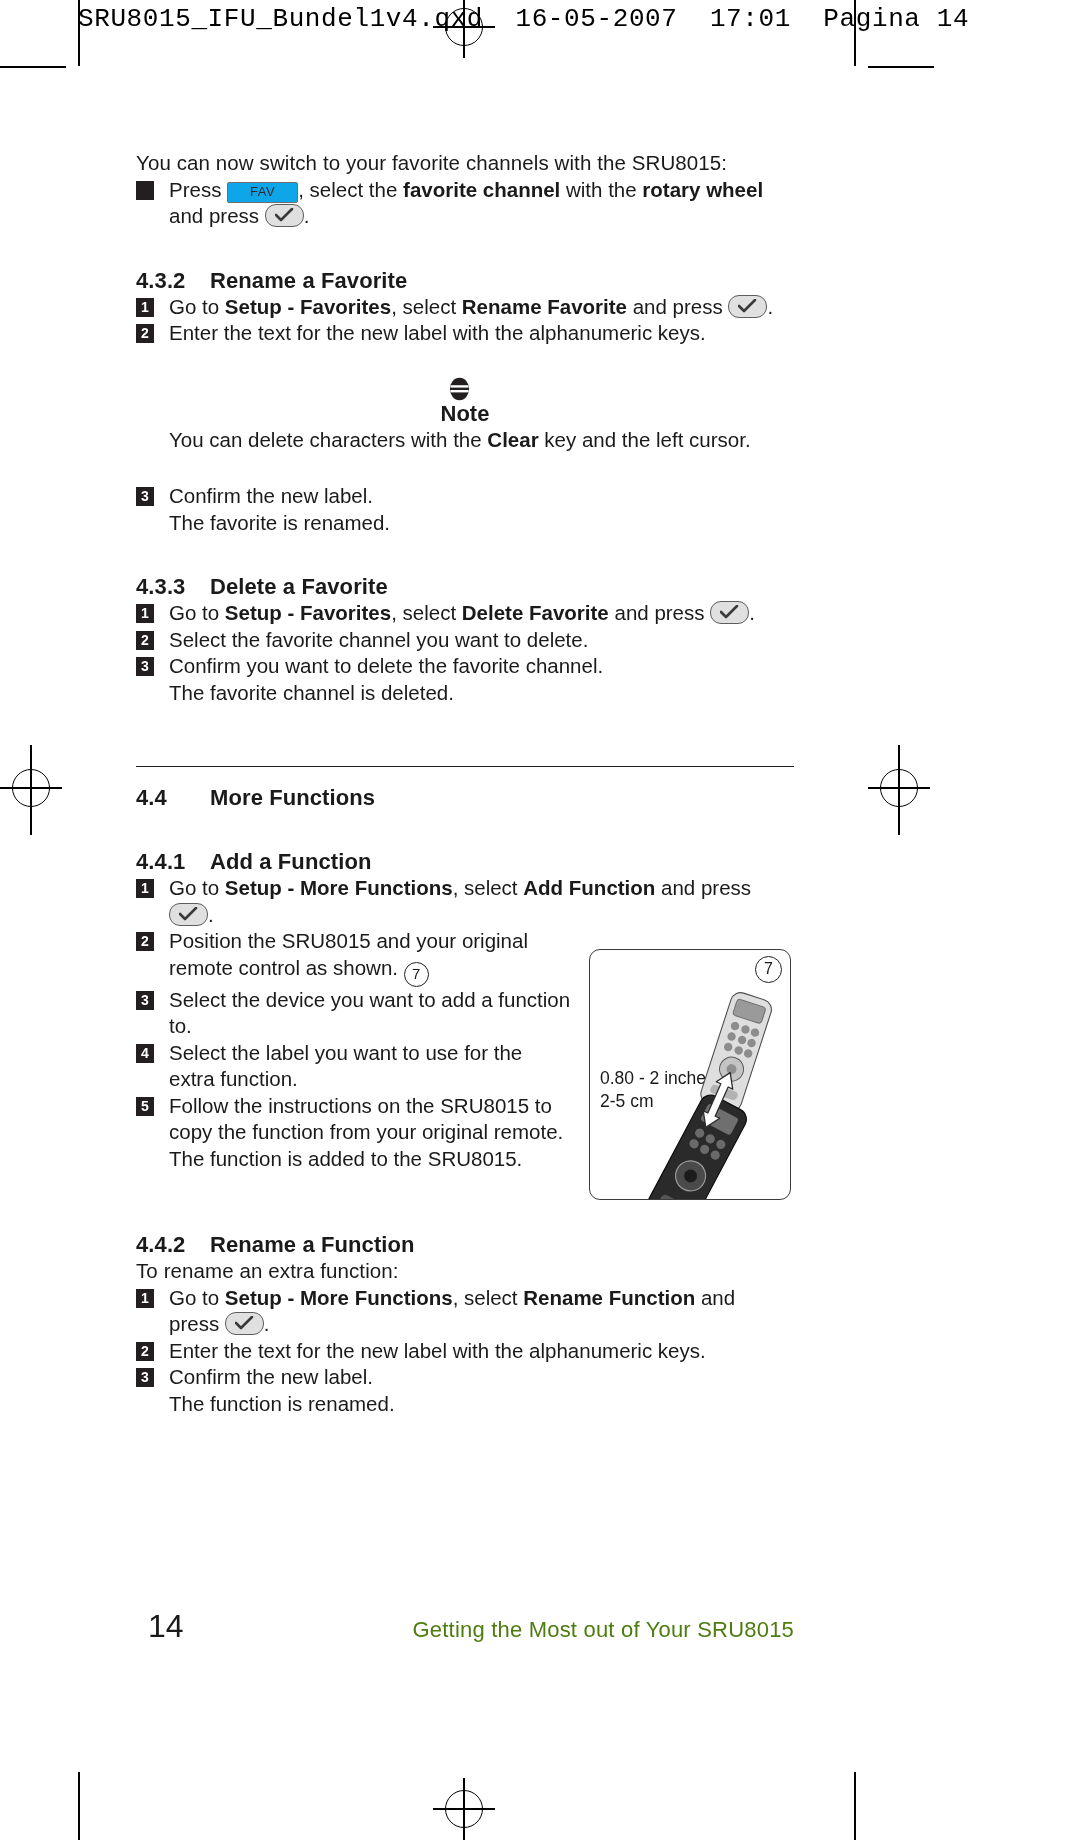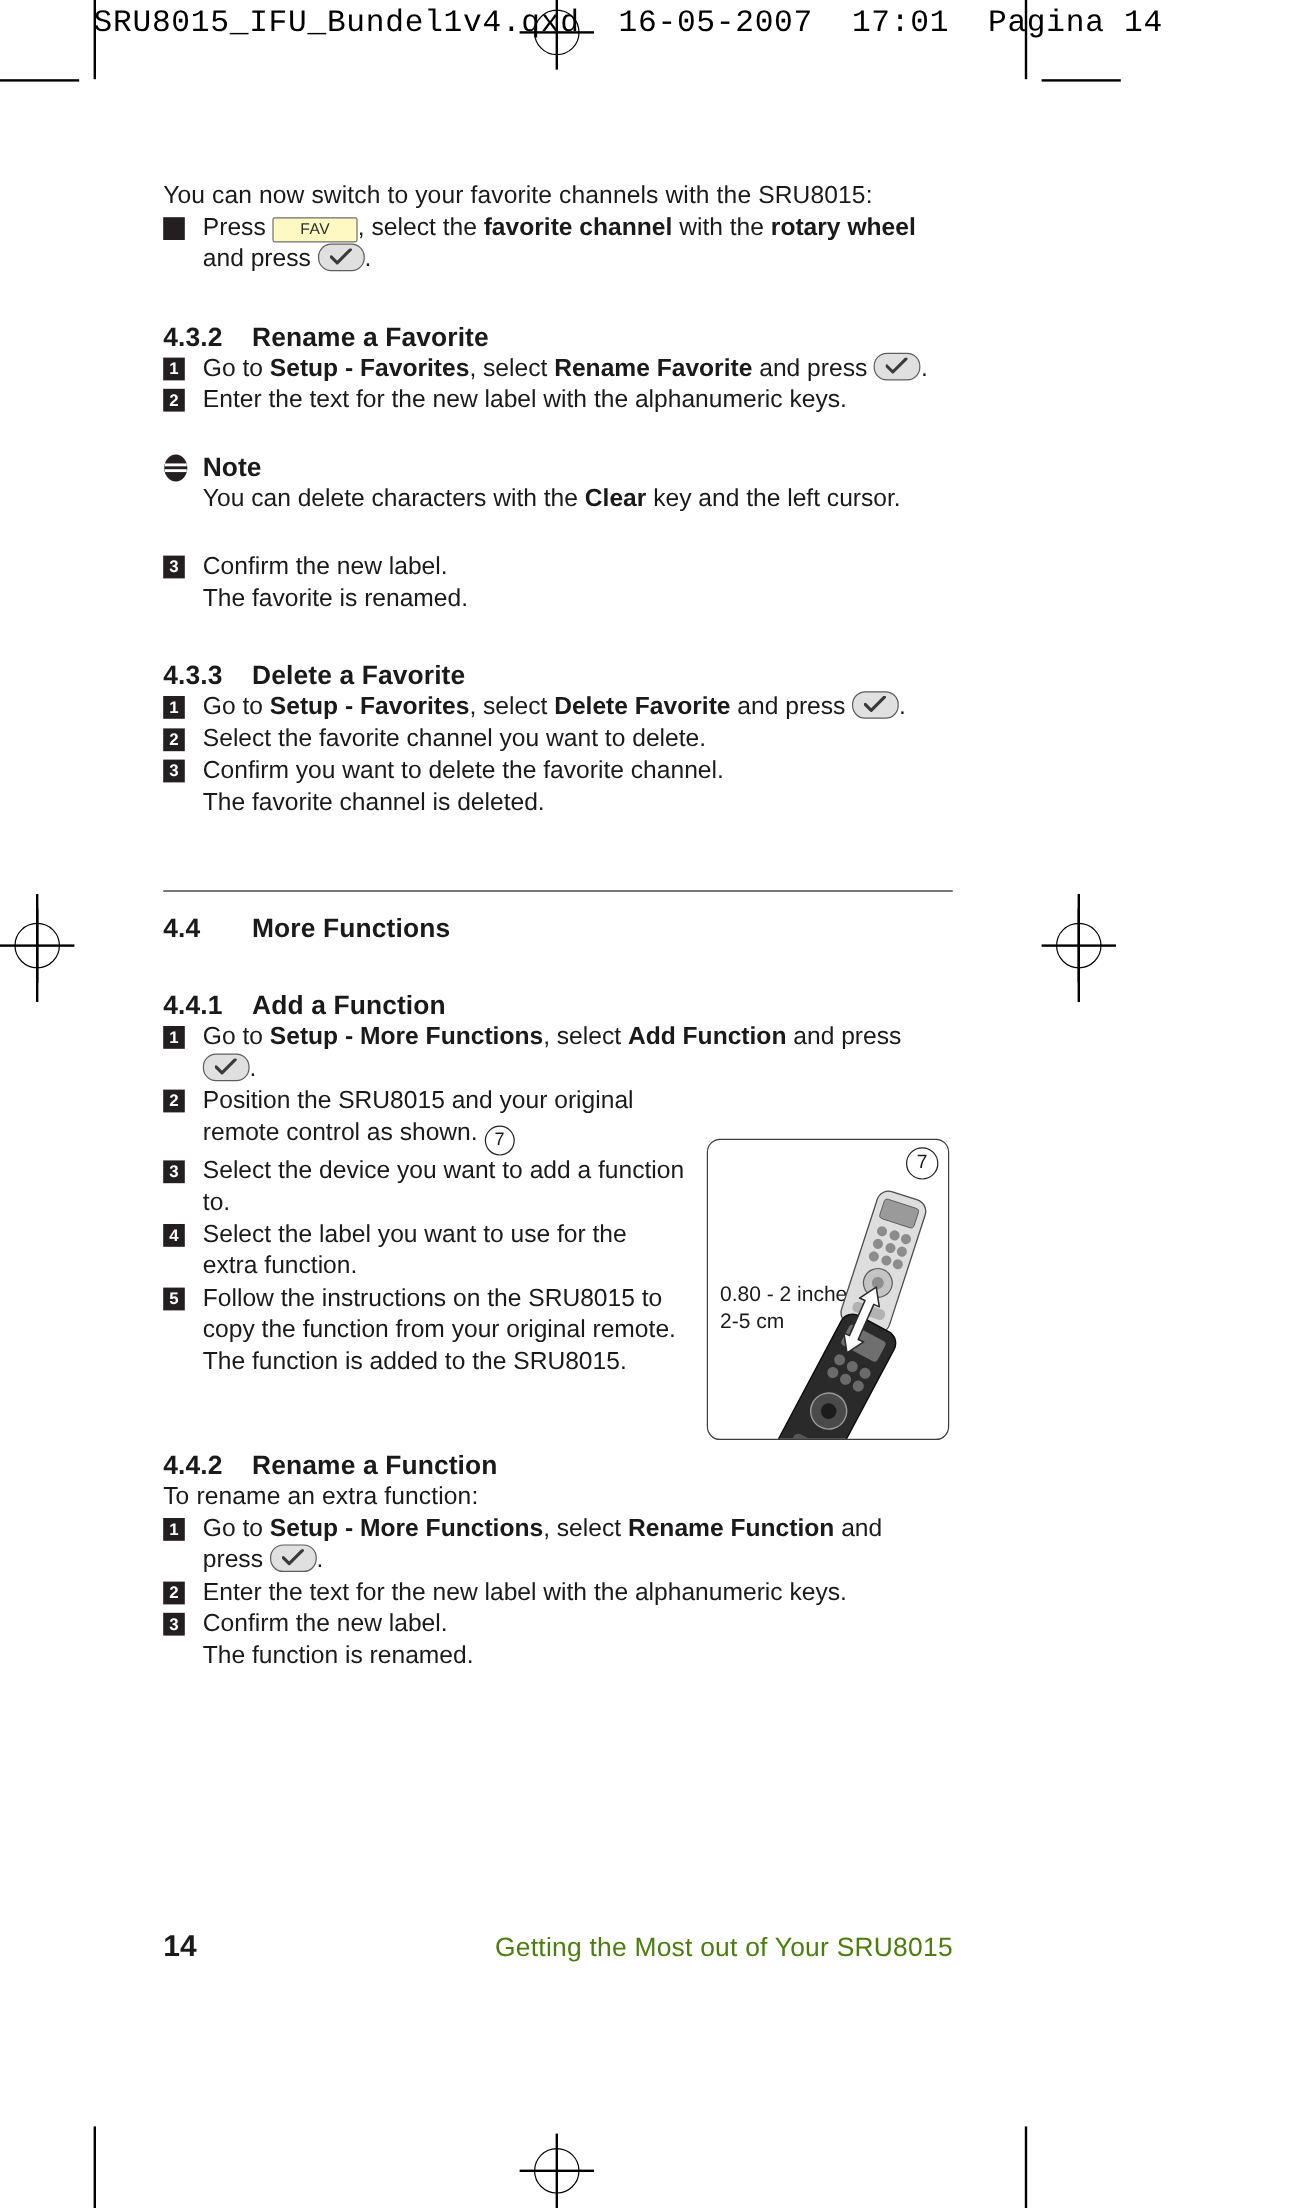--- a/index.html
+++ b/index.html
@@ -104,21 +104,21 @@
   .step-cont {
     padding-left: 33px;
     font-size: 20.5px;
     line-height: 26.5px;
   }
 
   
   .key-fav {
     display: inline-block;
     border: 1.5px solid #6e6e6e;
-    background: #fef9c3;
+    background: #0ea5e9;
     border-radius: 2px;
     font-size: 13px;
     letter-spacing: 0.5px;
     padding: 2px 22px 3px 22px;
     vertical-align: 1px;
     line-height: 14px;
     color: #2b2b2b;
   }
 
   
@@ -160,20 +160,21 @@
     border-top: 1.4px solid #231f20;
     width: 658px;
   }
 
   
   .note-head {
     display: flex;
     align-items: center;
     font-size: 22px;
     font-weight: bold;
+    flex-direction: column;
   }
   .note-icon {
     width: 21px;
     height: 24px;
     margin-right: 12px;
     flex: 0 0 auto;
   }
   .note-body {
     padding-left: 33px;
     font-size: 20.5px;
@@ -222,22 +223,23 @@
   .footer {
     position: absolute;
     left: 136px;
     top: 1608px;
     width: 658px;
     display: flex;
     align-items: baseline;
     justify-content: space-between;
   }
   .folio {
-    font-size: 25px;
-    font-weight: bold;
+    font-size: 32px;
+    font-weight: normal;
+    margin-left: 12px;
   }
   .footer-note {
     font-size: 22px;
     color: #4d7c0f;
     letter-spacing: 0.2px;
   }
 </style>
 </head>
 <body>
 

